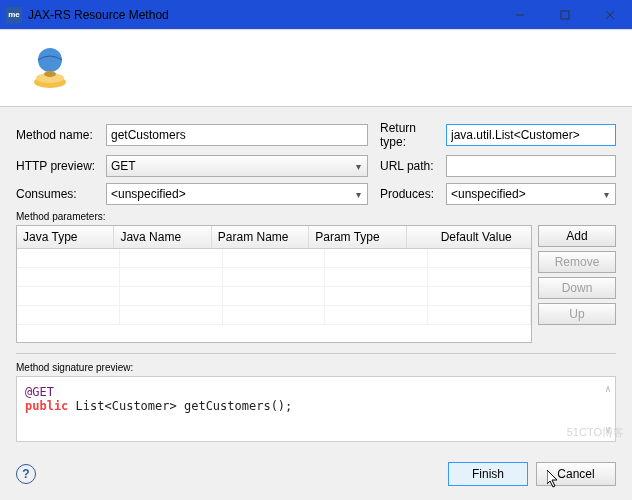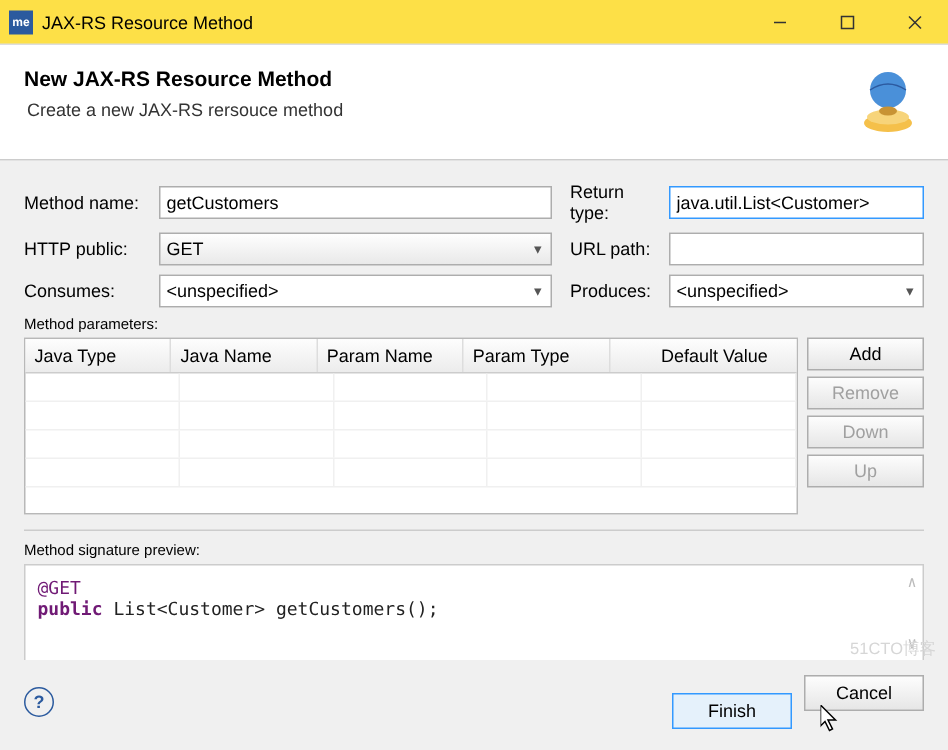--- a/index.html
+++ b/index.html
@@ -1,17 +1,17 @@
 <!DOCTYPE html>
 <html><head>
 <meta charset="utf-8">
 <style>
 * { box-sizing: border-box; margin: 0; padding: 0; }
 body { font-family: "Segoe UI", Tahoma, sans-serif; font-size: 12px; background: #f0f0f0; width: 632px; height: 500px; overflow: hidden; }
-.titlebar { height: 30px; background: #fde047; display: flex; align-items: center; padding: 0 0 0 6px; border-bottom: 1px solid #ddd; }
+.titlebar { height: 30px; background: #1d4ed8; display: flex; align-items: center; padding: 0 0 0 6px; border-bottom: 1px solid #ddd; }
 .app-icon { width: 16px; height: 16px; background: #2b5a9e; color: #fff; font-size: 8px; display: flex; align-items: center; justify-content: center; font-weight: bold; margin-right: 6px; }
 .titlebar-title { flex: 1; font-size: 12px; }
 .win-btn { width: 45px; height: 30px; display: flex; align-items: center; justify-content: center; color: #333; }
 .header { background: #fff; padding: 14px 16px 14px 16px; display: flex; border-bottom: 1px solid #ccc; }
 .header-text { flex: 1; }
 .header-title { font-size: 14px; font-weight: bold; margin-bottom: 6px; }
 .header-sub { font-size: 12px; color: #333; margin-left: 2px; }
 .header-icon { width: 48px; height: 48px; margin-left: 10px; }
 .body { padding: 14px 16px 10px 16px; }
 .row { display: flex; align-items: center; margin-bottom: 6px; gap: 4px; }
@@ -26,24 +26,24 @@
 .params-area { display: flex; gap: 6px; }
 .table { flex: 1; border: 1px solid #b8b8b8; background: #fff; height: 118px; }
 .thead { display: flex; background: linear-gradient(#fdfdfd,#ececec); border-bottom: 1px solid #ccc; }
 .th { flex: 1; padding: 4px 6px; font-size: 12px; border-right: 1px solid #ddd; }
 .th:last-child { border-right: none; margin-left: 28px; }
 .tbody-row { display:flex; height: 19px; border-bottom: 1px solid #f0f0f0; }
 .tbody-row > div { flex:1; border-right:1px solid #f0f0f0; }
 .side-btns { width: 78px; display: flex; flex-direction: column; gap: 4px; }
 .btn { height: 22px; border: 1px solid #adadad; background: linear-gradient(#fdfdfd,#e6e6e6); font-size: 12px; text-align: center; line-height: 20px; cursor: default; }
 .btn.disabled { color: #a0a0a0; }
-.btn.focus { border: 1px solid #3399ff; background: #e5f1fb; margin-top: 12px; }
+.btn.focus { border: 1px solid #3399ff; background: #e5f1fb; }
 .sep { border: none; border-top: 1px solid #ccc; margin: 10px 0 8px 0; }
 .preview { background: #fff; border: 1px solid #ccc; padding: 8px; height: 66px; font-family: Consolas, monospace; font-size: 12px; position: relative; color:#222; }
-.kw { color: #701a75; font-weight: bold; }
+.kw { color: #ef4444; font-weight: bold; }
 .ann { color: #701a75; }
 .scroll-ind { position: absolute; right: 4px; color: #bbb; font-size: 10px; }
 .footer { position: absolute; bottom: 0; left:0; right:0; padding: 10px 16px 14px 16px; display: flex; align-items: center; background: #f0f0f0; border-top: 0px solid #ccc; }
 .help { width: 20px; height: 20px; border: 1.5px solid #2b5a9e; border-radius: 50%; display:flex; align-items:center; justify-content:center; color:#2b5a9e; font-weight:bold; font-size:12px; }
 .footer-btns { margin-left: auto; display: flex; gap: 8px; }
 .footer-btns .btn { width: 80px; height: 24px; line-height:22px; }
 .cursor { position:absolute; pointer-events:none; }
 .watermark { position:absolute; right:8px; bottom:60px; color:#d6d6d6; font-size:11px; transform: rotate(0deg); }
 </style>
 </head>
@@ -64,44 +64,40 @@
   </div>
   <div class="win-btn close">
     <svg width="10" height="10">
         <line x1="1" y1="1" x2="9" y2="9" stroke="#333" stroke-width="1"></line>
         <line x1="9" y1="1" x2="1" y2="9" stroke="#333" stroke-width="1"></line>
       </svg>
   </div>
 </div>
 
 <div class="header">
-  <div class="header-text">
-    <div class="header-title">New JAX-RS Resource Method</div>
-    <div class="header-sub">Create a new JAX-RS rersouce method</div>
-  </div>
   <div class="header-icon">
     <svg viewBox="0 0 48 48" width="48" height="48">
       <circle cx="24" cy="16" r="12" fill="#4a90d9"></circle>
       <path d="M12 16 Q 24 8 36 16" stroke="#2c5aa0" fill="none" stroke-width="1"></path>
       <ellipse cx="24" cy="38" rx="16" ry="6" fill="#f5c04a"></ellipse>
       <ellipse cx="24" cy="34" rx="14" ry="5" fill="#f7d47a"></ellipse>
       <ellipse cx="24" cy="30" rx="6" ry="3" fill="#c89334"></ellipse>
     </svg>
   </div>
 </div>
 
 <div class="body">
   <div class="row">
     <div class="lbl">Method name:</div>
     <input type="text" class="f1" value="getCustomers" style="">
     <div class="lbl2">Return type:</div>
     <input type="text" class="f2" style="border-color: rgb(51, 153, 255);" value="java.util.List&lt;Customer&gt;">
   </div>
   <div class="row">
-    <div class="lbl">HTTP public:</div>
+    <div class="lbl">HTTP preview:</div>
     <div class="combo f1">
         <span>GET</span>
       </div>
     <div class="lbl2">URL path:</div>
     <input type="text" class="f2" value="" style="">
   </div>
   <div class="row">
     <div class="lbl">Consumes:</div>
     <div class="combo f1" style="background:#fff">
         <span>&lt;unspecified&gt;</span>

